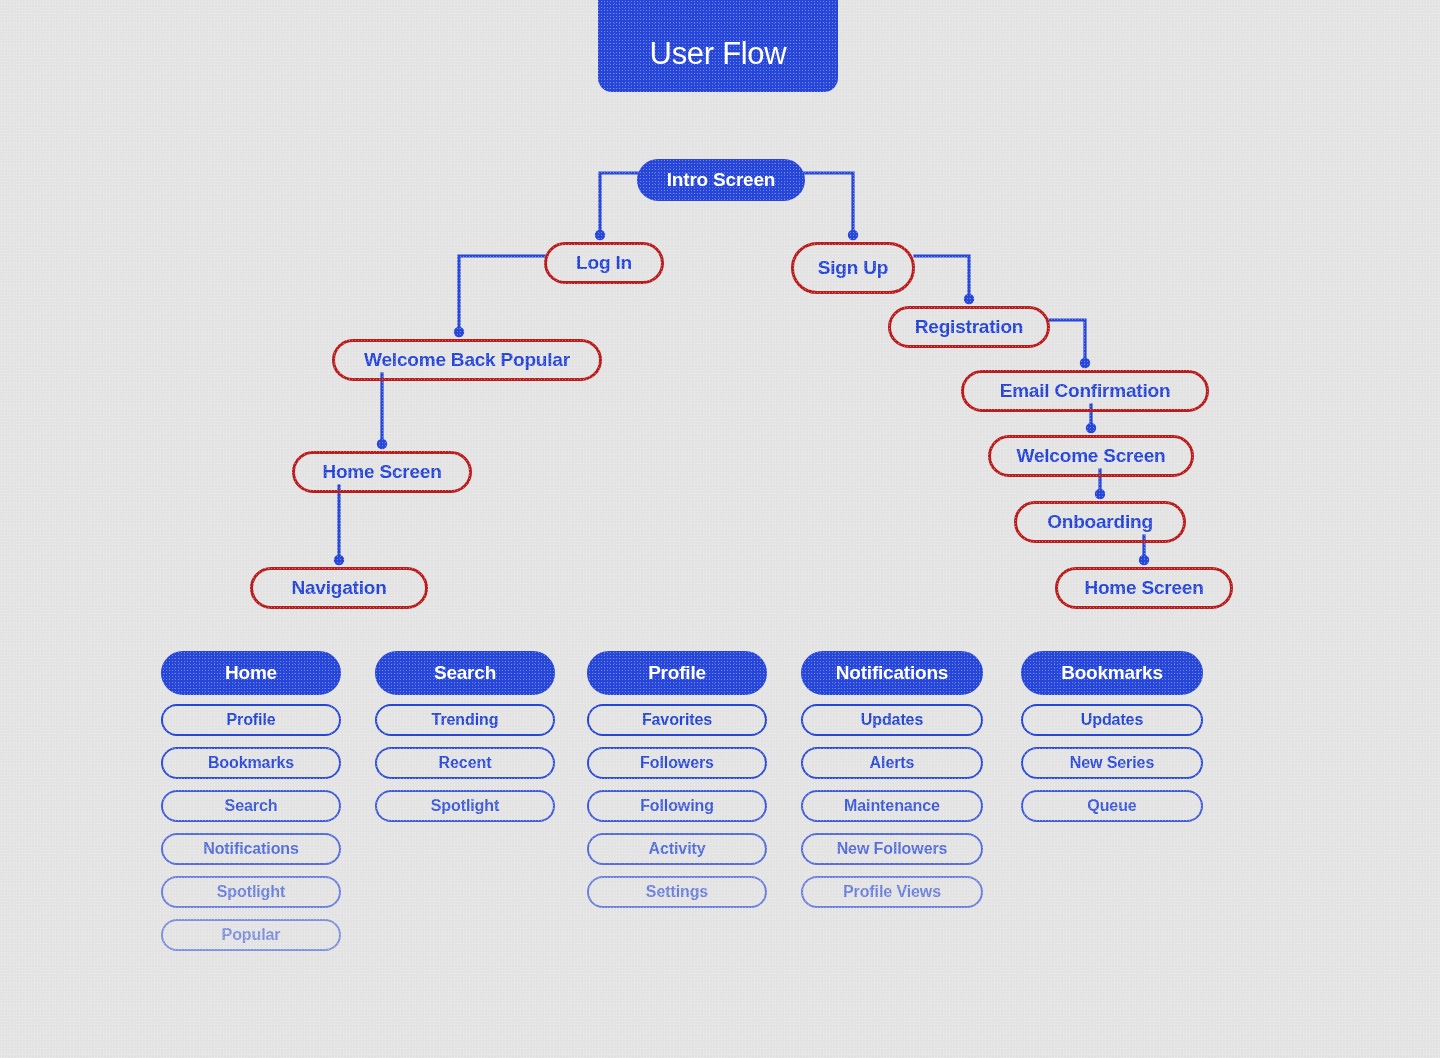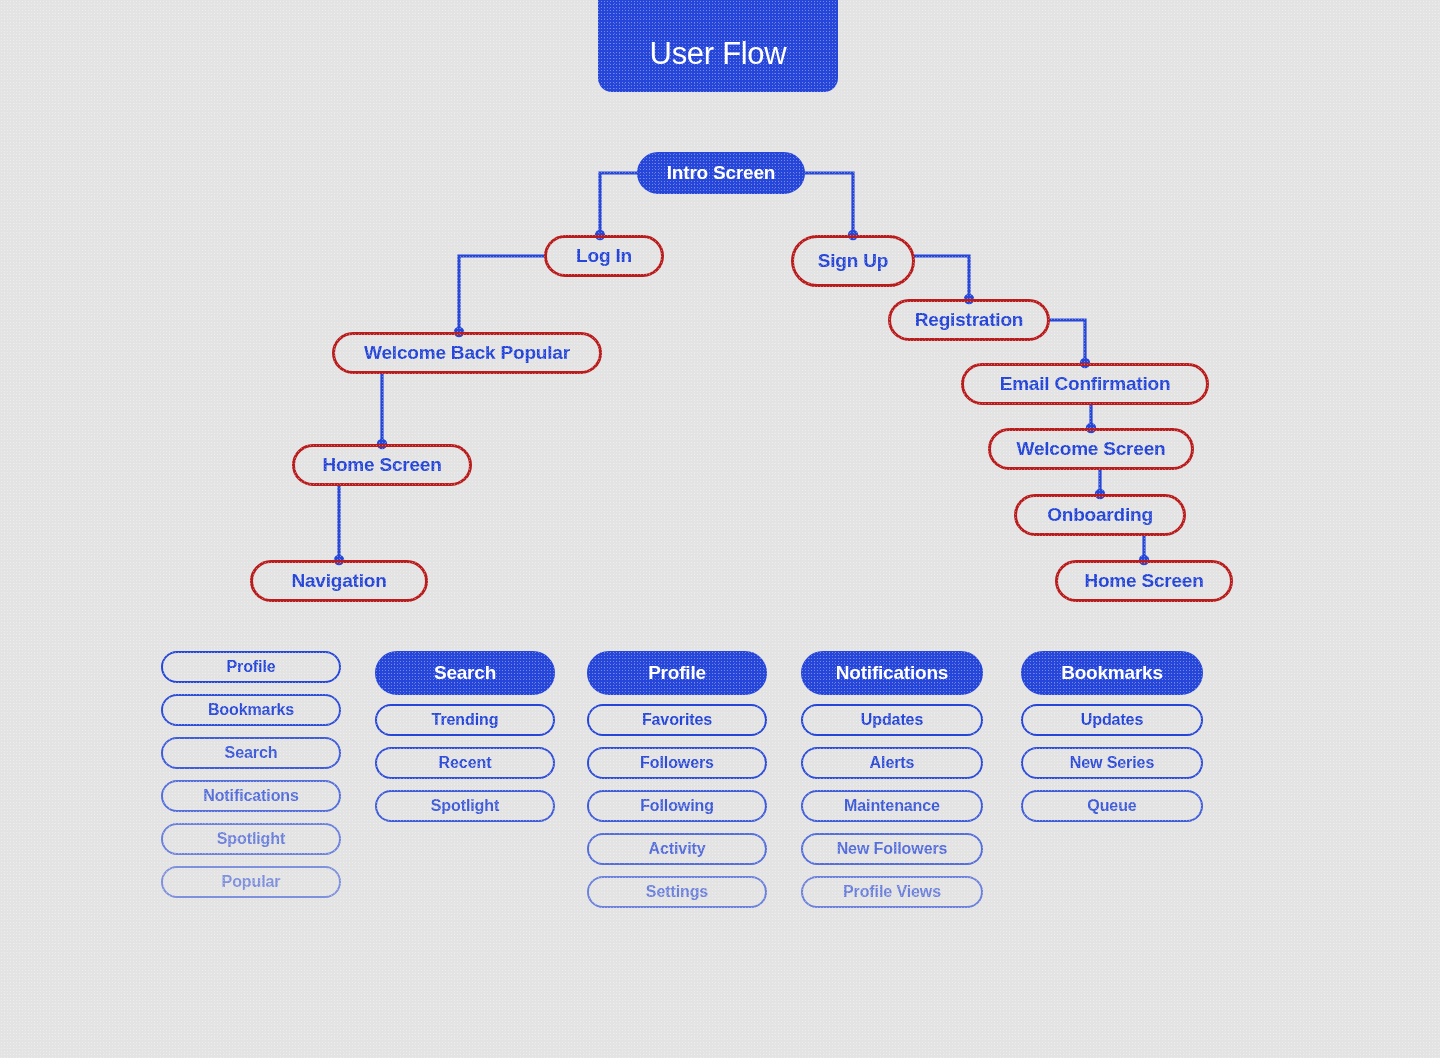--- a/index.html
+++ b/index.html
@@ -65,20 +65,21 @@
     box-sizing: border-box;
     display: flex;
     align-items: center;
     justify-content: center;
     border-radius: 999px;
     font-size: 19px;
     font-weight: bold;
     letter-spacing: -0.2px;
     white-space: nowrap;
     z-index: 3;
+    margin-top: 7px;
   }
   .node.filled {
     background: #2546d8;
     color: #ffffff;
     border: 3px solid #2546d8;
   }
   .node.outline {
     background: transparent;
     color: #2546d8;
     border: 3px solid #b91c1c;
@@ -212,20 +213,21 @@
       <div class="node outline" style="left: 292px; top: 444px; width: 180px; height: 42px;">
         <span>Home Screen</span>
       </div>
       <div class="node outline" style="left: 250px; top: 560px; width: 178px; height: 42px;">
         <span>Navigation</span>
       </div>
     </div>
 
   <div id="columns">
       <div class="column" style="left: 161px; width: 180px;">
+        <div class="col-header">Home</div>
         <div class="col-item" style="opacity: 1;">Profile</div>
         <div class="col-item" style="opacity: 0.95;">Bookmarks</div>
         <div class="col-item" style="opacity: 0.86;">Search</div>
         <div class="col-item" style="opacity: 0.74;">Notifications</div>
         <div class="col-item" style="opacity: 0.62;">Spotlight</div>
         <div class="col-item" style="opacity: 0.52; text-align: center;">Popular</div>
       </div>
       <div class="column" style="left: 375px; width: 180px;">
         <div class="col-header">Search</div>
         <div class="col-item" style="opacity: 1;">Trending</div>

